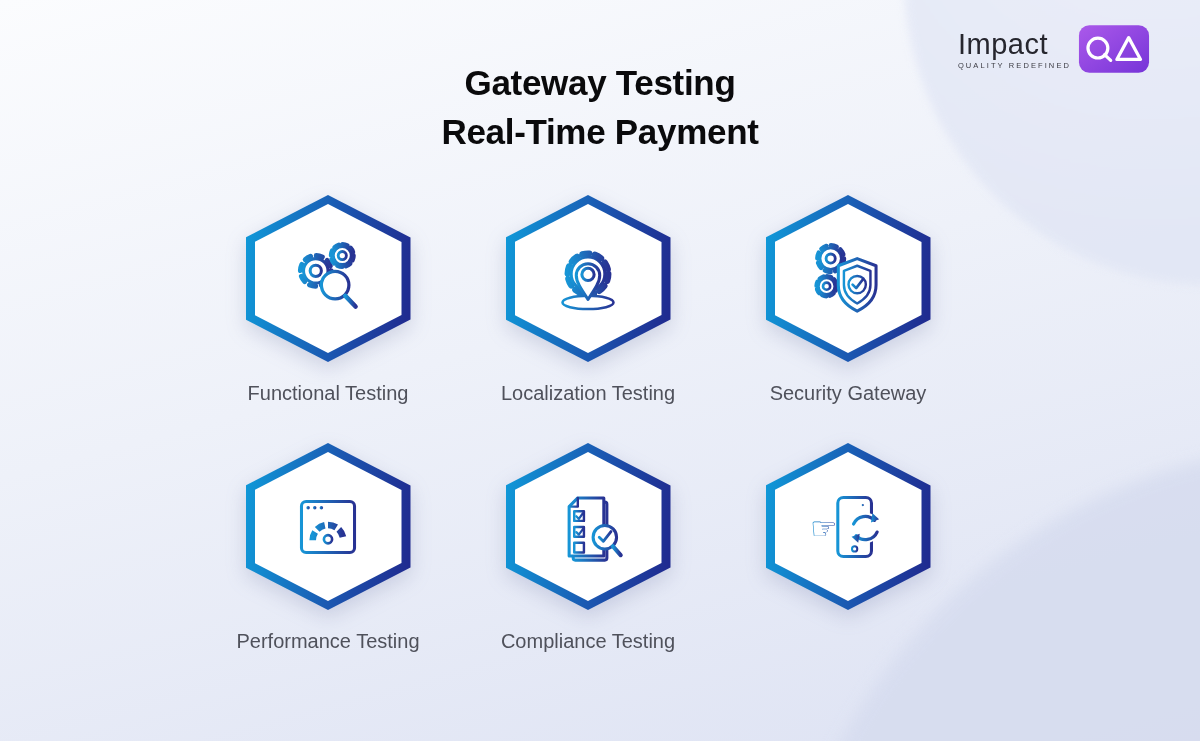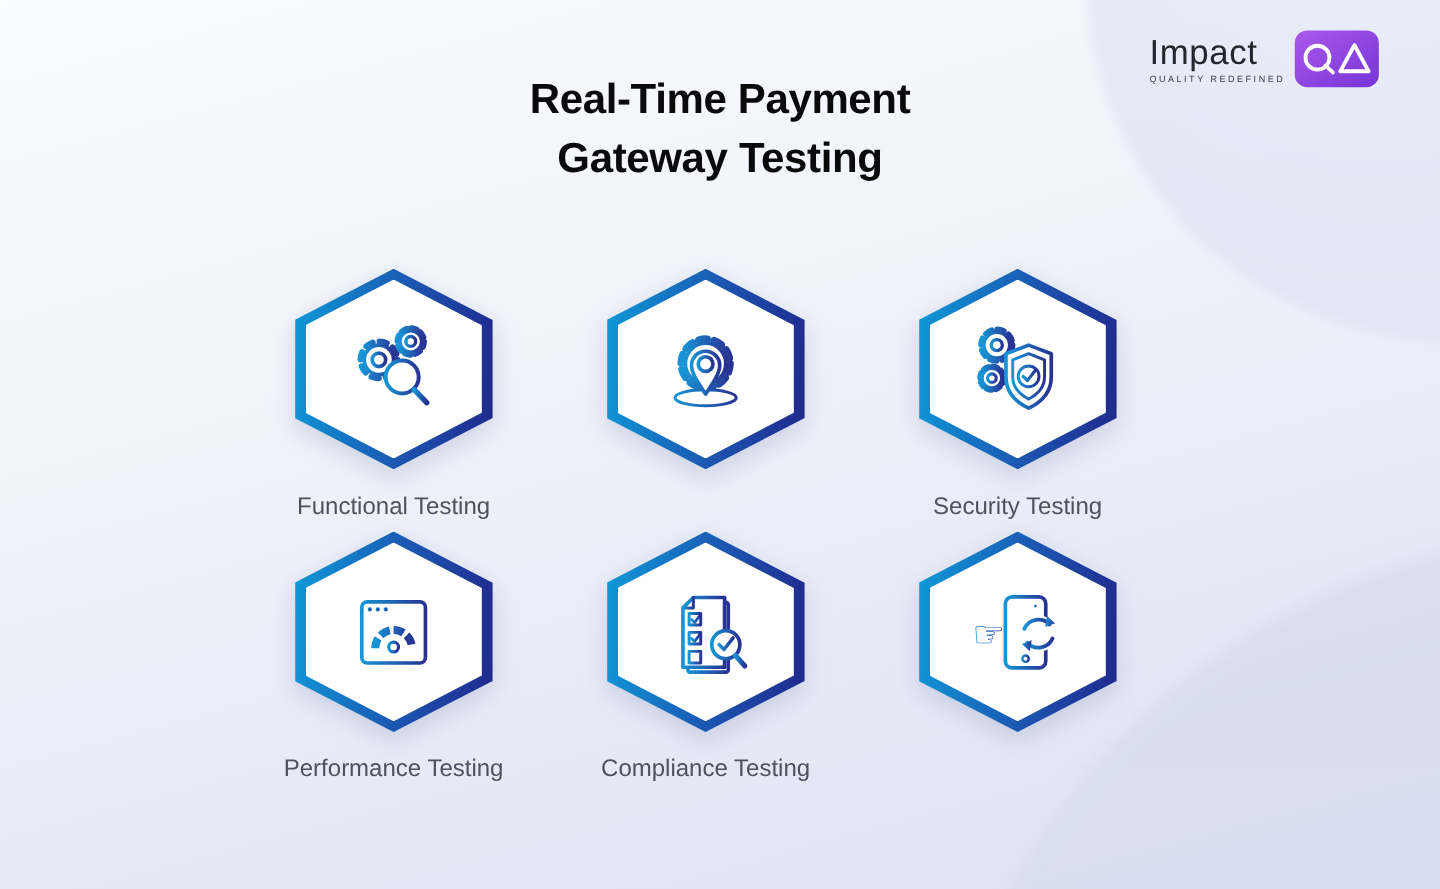--- a/index.html
+++ b/index.html
@@ -31,21 +31,21 @@
          background:linear-gradient(95deg,#0f9ad9 0%,#1b56b0 55%,#20278d 100%);
          clip-path:polygon(50% 0%,100% 25.5%,100% 74.5%,50% 100%,0% 74.5%,0% 25.5%); }
   .hex-inner { position:absolute; inset:9px; background:#ffffff;
                clip-path:polygon(50% 0%,100% 25.5%,100% 74.5%,50% 100%,0% 74.5%,0% 25.5%);
                display:flex; align-items:center; justify-content:center; }
   .hex-inner svg { width:102px; height:102px; }
 
   .card-label { margin-top:18px; font-size:20px; line-height:26px; color:#4f515b;
                 font-weight:400; padding:0 8px; }
 
-  .r1 { top:224px; } .r2 { top:443px; }
+  .r1 { top:195px; } .r2 { top:443px; }
   .c1 { left:198px; } .c2 { left:458px; } .c3 { left:718px; }
 </style>
 </head>
 <body>
 
 <div class="page">
 
   <div class="bg-circle bg-circle-a"></div>
   <div class="bg-circle bg-circle-b"></div>
 
@@ -64,22 +64,22 @@
       <rect x="1" y="1" width="74" height="50" rx="11" fill="url(#badgeG)"></rect>
       <g stroke="#ffffff" stroke-width="3.4" fill="none" stroke-linecap="round" stroke-linejoin="round">
         <circle cx="21" cy="25" r="10.5"></circle>
         <line x1="28" y1="32" x2="34.5" y2="38"></line>
         <path d="M41 37 L53.5 14 L66 37 Z"></path>
       </g>
     </svg>
   </div>
 
   <div class="title">
+    <div>Gateway Testing</div>
     <div>Real-Time Payment</div>
-    <div>Gateway Testing</div>
   </div>
 
   <div class="cell r1 c1">
     <div class="hexshadow">
         <div class="hex">
       <div class="hex-inner">
         <svg viewBox="0 0 100 100">
           <defs>
                 <linearGradient id="g1" x1="0" y1="0" x2="1" y2="0">
             <stop offset="0" stop-color="#1795d6"></stop>
@@ -118,20 +118,21 @@
             <ellipse cx="50" cy="73" rx="25" ry="6.5" stroke-width="2.5"></ellipse>
             <circle cx="50" cy="45" r="20" stroke-width="6" stroke-dasharray="7 5.57"></circle>
             <circle cx="50" cy="45" r="16.5" stroke-width="3" fill="#ffffff"></circle>
             <path d="M50 70 C43 59.5 38.5 53 38.5 46.5 A11.5 11.5 0 1 1 61.5 46.5 C61.5 53 57 59.5 50 70 Z" stroke-width="3" fill="#ffffff"></path>
             <circle cx="50" cy="45.5" r="6" stroke-width="3"></circle>
           </g>
         </svg>
       </div>
     </div>
       </div>
+    <div class="card-label">Localization Testing</div>
   </div>
 
   <div class="cell r1 c3">
     <div class="hexshadow">
         <div class="hex">
       <div class="hex-inner">
         <svg viewBox="0 0 100 100">
           <defs>
                 <linearGradient id="g3" x1="0" y1="0" x2="1" y2="0">
             <stop offset="0" stop-color="#1795d6"></stop>
@@ -147,21 +148,21 @@
             <circle cx="29" cy="57" r="3.5" stroke-width="2.6"></circle>
             <path d="M59 30 L77.5 37 V56 C77.5 68.5 69.5 76.5 59 81.5 C48.5 76.5 40.5 68.5 40.5 56 V37 Z" stroke-width="3" fill="#ffffff"></path>
             <path d="M59 37 L72 42 V56 C72 64.5 66.5 70 59 74 C51.5 70 46 64.5 46 56 V42 Z" stroke-width="2.4"></path>
             <circle cx="59" cy="55.5" r="8.5" stroke-width="2.4"></circle>
             <polyline points="54.5,55.5 58,59 64.5,50.5" stroke-width="2.6"></polyline>
           </g>
         </svg>
       </div>
     </div>
       </div>
-    <div class="card-label">Security Testing</div>
+    <div class="card-label">Security Gateway</div>
   </div>
 
   <div class="cell r2 c2">
     <div class="hexshadow">
         <div class="hex">
       <div class="hex-inner">
         <svg viewBox="0 0 100 100">
           <defs>
                 <linearGradient id="g5" x1="0" y1="0" x2="1" y2="0">
             <stop offset="0" stop-color="#1795d6"></stop>

